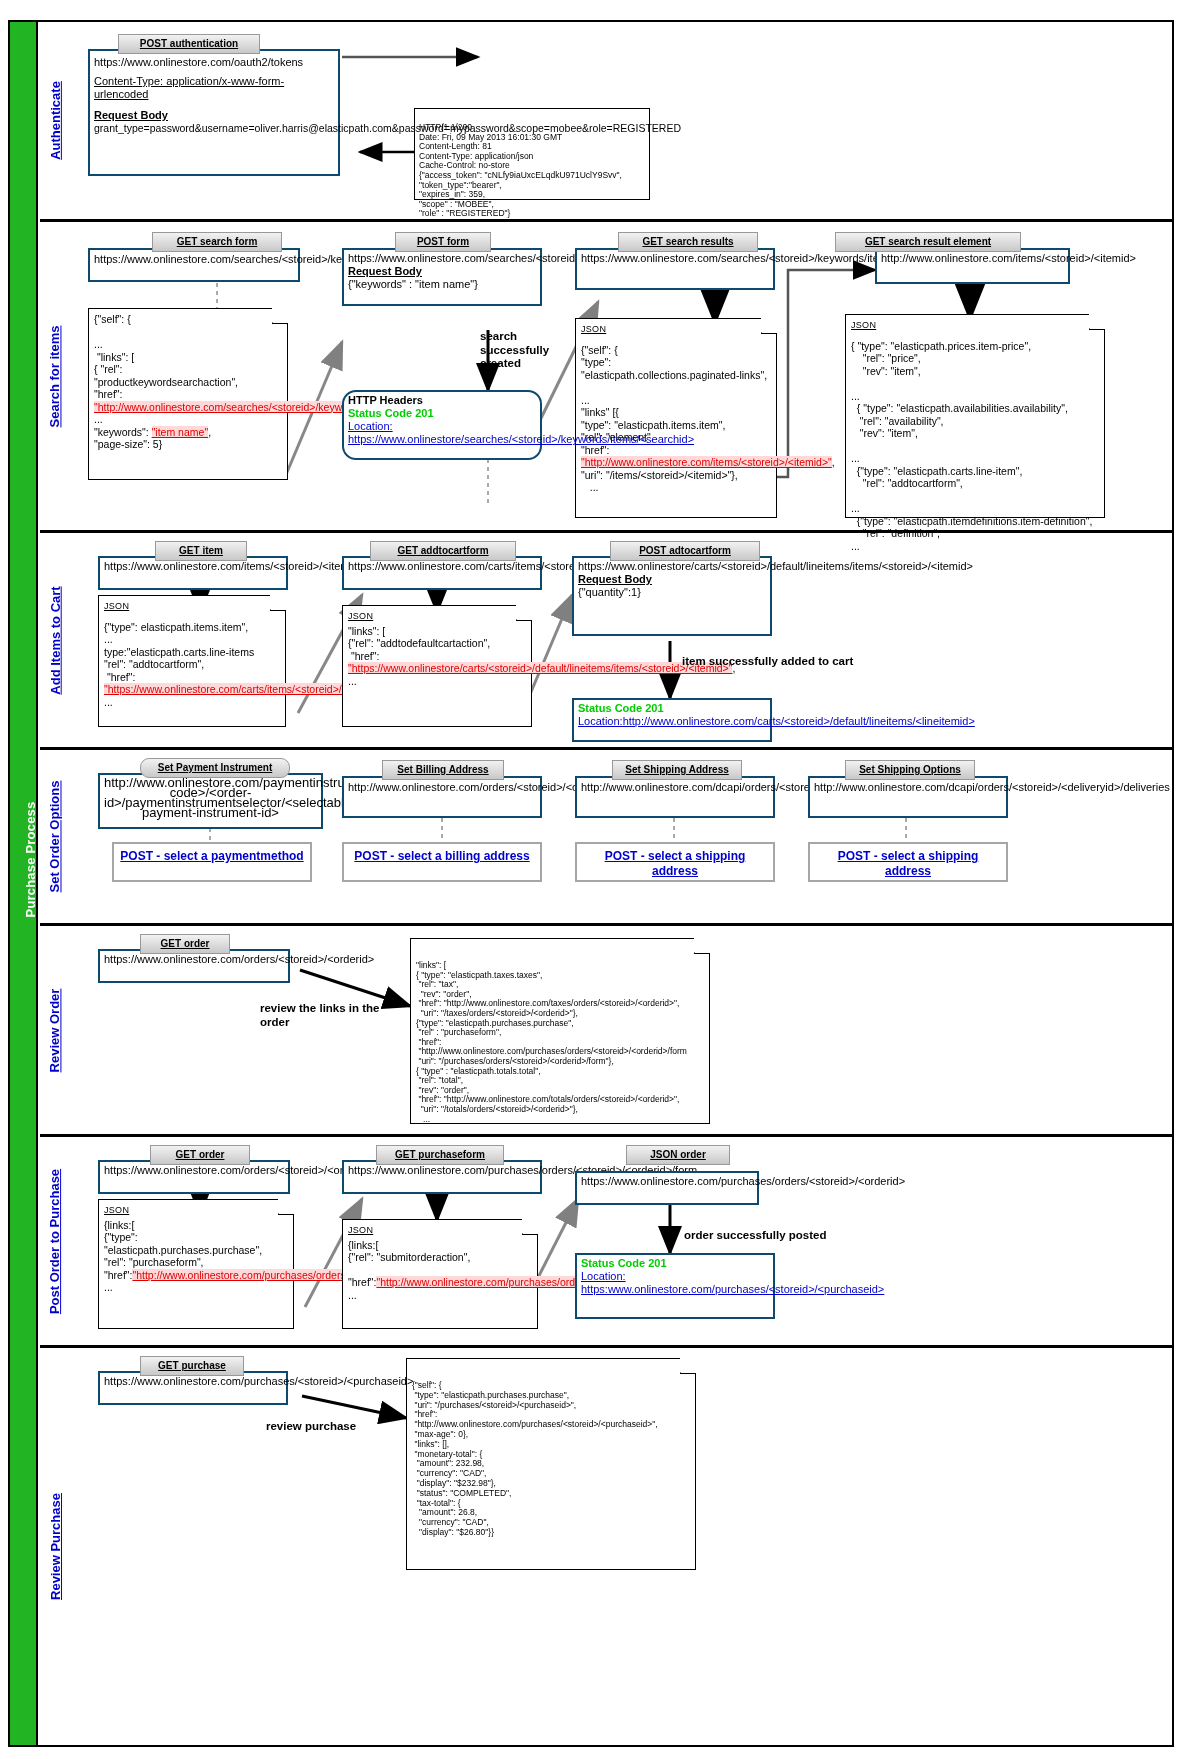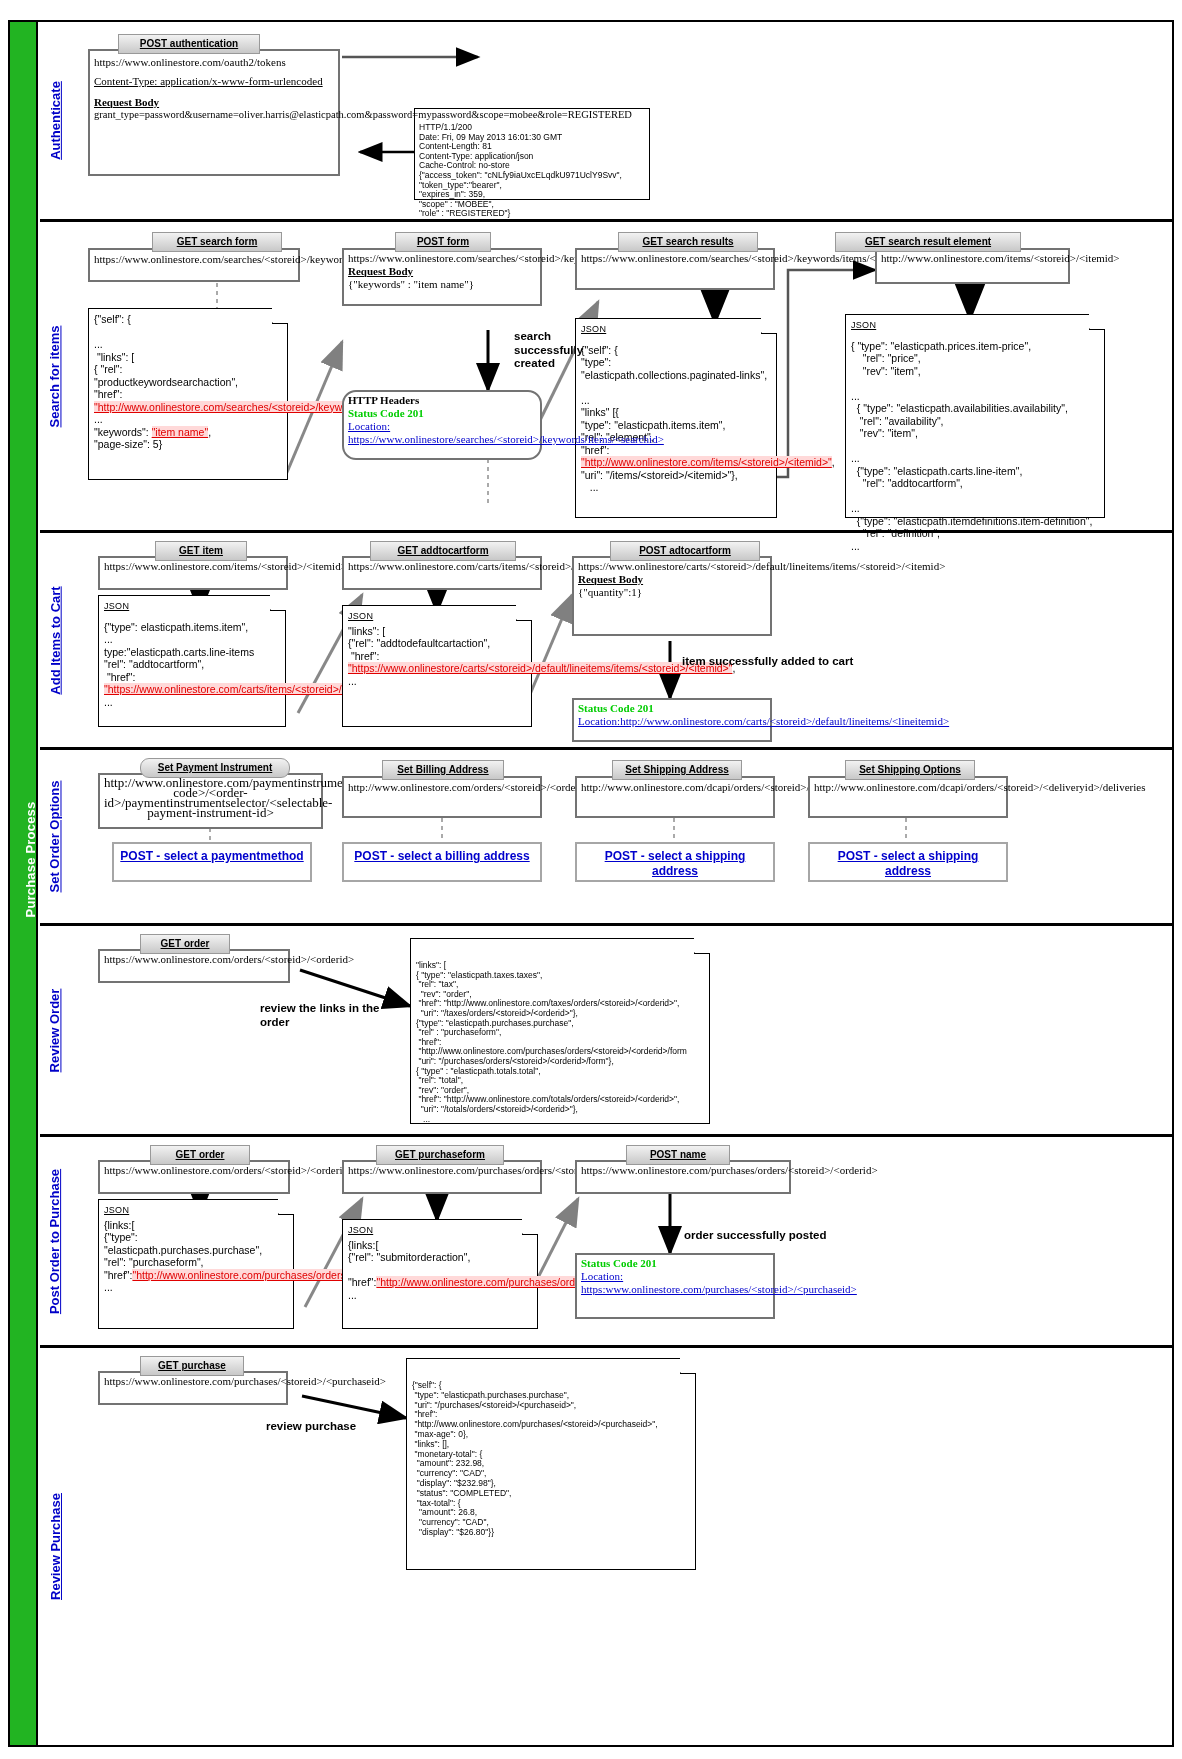--- a/index.html
+++ b/index.html
@@ -51,25 +51,24 @@
     border:1px solid #999;
     text-align:center;
     font-size:10px; font-weight:bold; color:#000;
     text-decoration:underline;
     padding:2px 6px;
     line-height:14px;
     z-index:4;
   }
   .ubox {
     position:absolute;
-    border:2px solid #737373; background:#fff;
+    border:2px solid #0c4a6e; background:#fff;
     font-size:11px; line-height:13px; color:#000;
     padding:2px 4px;
     z-index:3;
-    font-family:Liberation Serif, serif;
   }
   .ubox.center { text-align:center; }
   .note {
     position:absolute;
     border:1.5px solid #000; background:#fff;
     font-size:10.5px; line-height:12.5px;
     padding:4px 5px;
     z-index:2;
   }
   .note .fold {
@@ -208,21 +207,21 @@
 "keywords": </span><span class="red">"item name"</span><span class="pre">,
 "page-size": 5}</span>
       </div>
 
       <div class="hdr" style="left:325px; top:10px; width:96px;">POST form</div>
       <div class="ubox" style="left:272px; top:26px; width:200px; height:58px;">
         <div>https://www.onlinestore.com/searches/&lt;storeid&gt;/keywords/items</div>
         <div class="bold ul">Request Body</div>
         <div>{"keywords" : "item name"}</div>
       </div>
-      <div class="label" style="left:444px; top:108px; width:100px; white-space:pre-line;"><span>search
+      <div class="label" style="left:410px; top:108px; width:100px; white-space:pre-line;"><span>search
 successfully
 created</span></div>
       <div class="ubox" style="left:272px; top:168px; width:200px; height:70px;border-radius:14px;">
         <div class="bold">HTTP Headers</div>
         <div class="green">Status Code 201</div>
         <div class="blue">Location:</div>
         <div class="blue">https://www.onlinestore/searches/&lt;storeid&gt;/keywords/items/&lt;searchid&gt;</div>
       </div>
 
       <div class="hdr" style="left:548px; top:10px; width:140px;">GET search results</div>
@@ -446,22 +445,22 @@
       </div>
       <div class="note" style="left:272px; top:82px; width:196px; height:110px;">
         <span class="fold"></span>
         <span class="jsonlbl" style="margin-bottom:2px;">JSON</span>
         <span class="pre">{links:[
 {"rel": "submitorderaction",
  "href":</span><span class="red">"http://www.onlinestore.com/purchases/orders/&lt;storeid&gt;/&lt;orderid&gt;"</span><span class="pre">,
 ...</span>
       </div>
 
-      <div class="hdr" style="left:556px; top:8px; width:104px;">POST name</div>
-      <div class="ubox" style="left:505px; top:23px; width:216px; height:34px;">
+      <div class="hdr" style="left:556px; top:8px; width:104px;">JSON order</div>
+      <div class="ubox" style="left:505px; top:34px; width:184px; height:34px;">
         <span>https://www.onlinestore.com/purchases/orders/&lt;storeid&gt;/&lt;orderid&gt;</span>
       </div>
       <div class="label" style="left:614px; top:92px; width:220px;">order successfully posted</div>
       <div class="ubox" style="left:505px; top:116px; width:200px; height:66px;">
         <div class="green">Status Code 201</div>
         <div class="blue">Location:</div>
         <div class="blue">https:www.onlinestore.com/purchases/&lt;storeid&gt;/&lt;purchaseid&gt;</div>
       </div>
     </div>
   </div>

